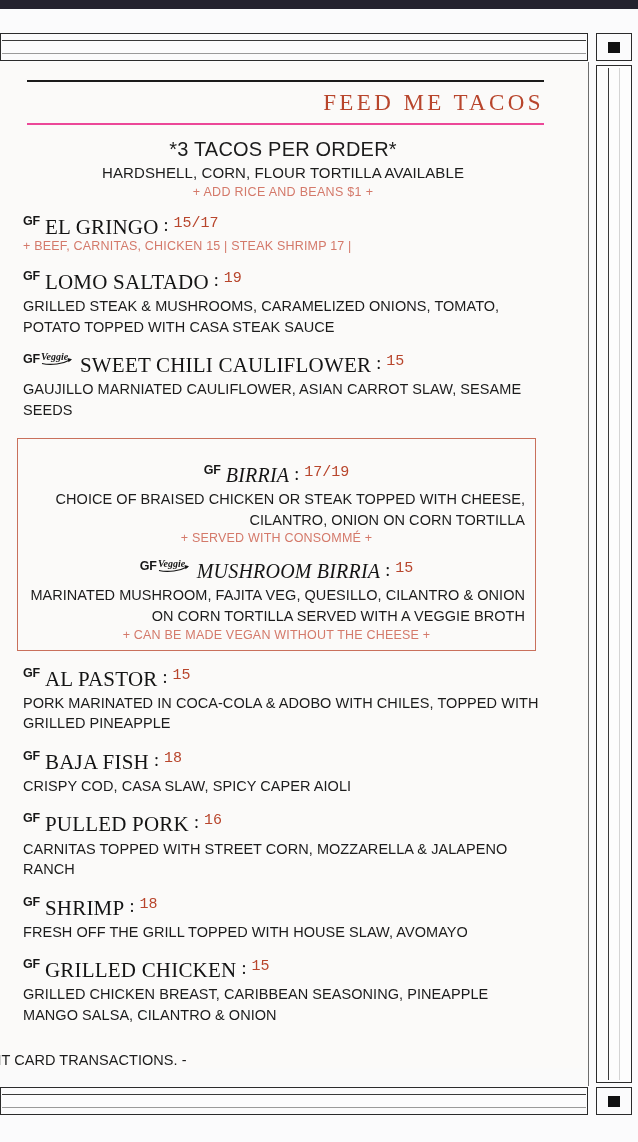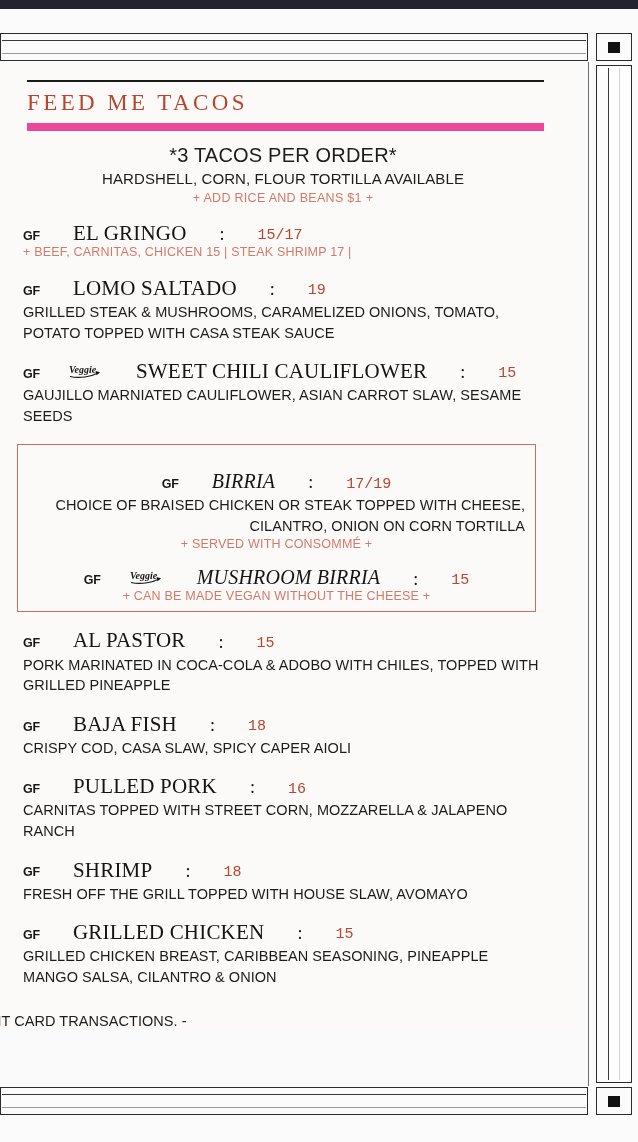--- a/index.html
+++ b/index.html
@@ -126,22 +126,22 @@
     background: #fbfaf9;
     padding: 0;
     box-sizing: border-box;
   }
 
   
   .menu-header {
     margin: 18px 44px 0 49px;
     padding: 3px 0 2px 0;
     border-top: 2px solid #1b1b1b;
-    border-bottom: 8px solid #ec4899;
-    text-align: left;
+    border-bottom: 2px solid #ec4899;
+    text-align: right;
   }
   .menu-title {
     font-family: "Liberation Serif", serif;
     font-size: 23px;
     letter-spacing: 3.4px;
     color: #b8452c;
     padding: 6px 0 7px 0;
     line-height: 1;
     white-space: nowrap;
   }
@@ -167,24 +167,23 @@
     letter-spacing: 0.3px;
     margin-top: 5px;
     line-height: 1.05;
   }
 
   
   .items { margin: 0 44px 0 45px; }
   .item { margin-top: 17px; }
   .item-head {
     display: flex;
-    align-items: flex-end;
+    align-items: flex-start;
     line-height: 1.05;
     white-space: nowrap;
-    gap: 28px;
   }
   .badge-gf {
     font-family: "Liberation Sans", sans-serif;
     font-weight: bold;
     font-size: 12.5px;
     color: #161616;
     letter-spacing: -0.2px;
     margin-right: 5px;
     position: relative;
     top: -1px;
@@ -360,20 +359,21 @@
                 <svg width="34" height="15" viewBox="0 0 34 15">
                   <text x="0" y="10" font-family="Liberation Serif, serif" font-style="italic" font-weight="bold" font-size="10" fill="#141414">Veggie</text>
                   <path d="M1 13.5 C10 15.5, 22 14, 30 9.5" stroke="#141414" stroke-width="1.1" fill="none"></path>
                   <path d="M26.5 8 L31 9.3 L27.6 12.2 Z" fill="#141414"></path>
                 </svg>
               </span>
               <span class="boxed-name">MUSHROOM BIRRIA</span>
               <span class="colon">:</span>
               <span class="item-price">15</span>
             </div>
+            <div class="item-desc">MARINATED MUSHROOM, FAJITA VEG, QUESILLO, CILANTRO &amp; ONION ON CORN TORTILLA SERVED WITH A VEGGIE BROTH</div>
             <div class="item-accent">+ CAN BE MADE VEGAN WITHOUT THE CHEESE +</div>
           </div>
         </div>
 
       <div class="items" id="items-bottom">
           <div class="item">
             <div class="item-head">
               <span class="badge-gf">GF</span>
               <span class="item-name">AL PASTOR</span>
               <span class="colon">:</span>

